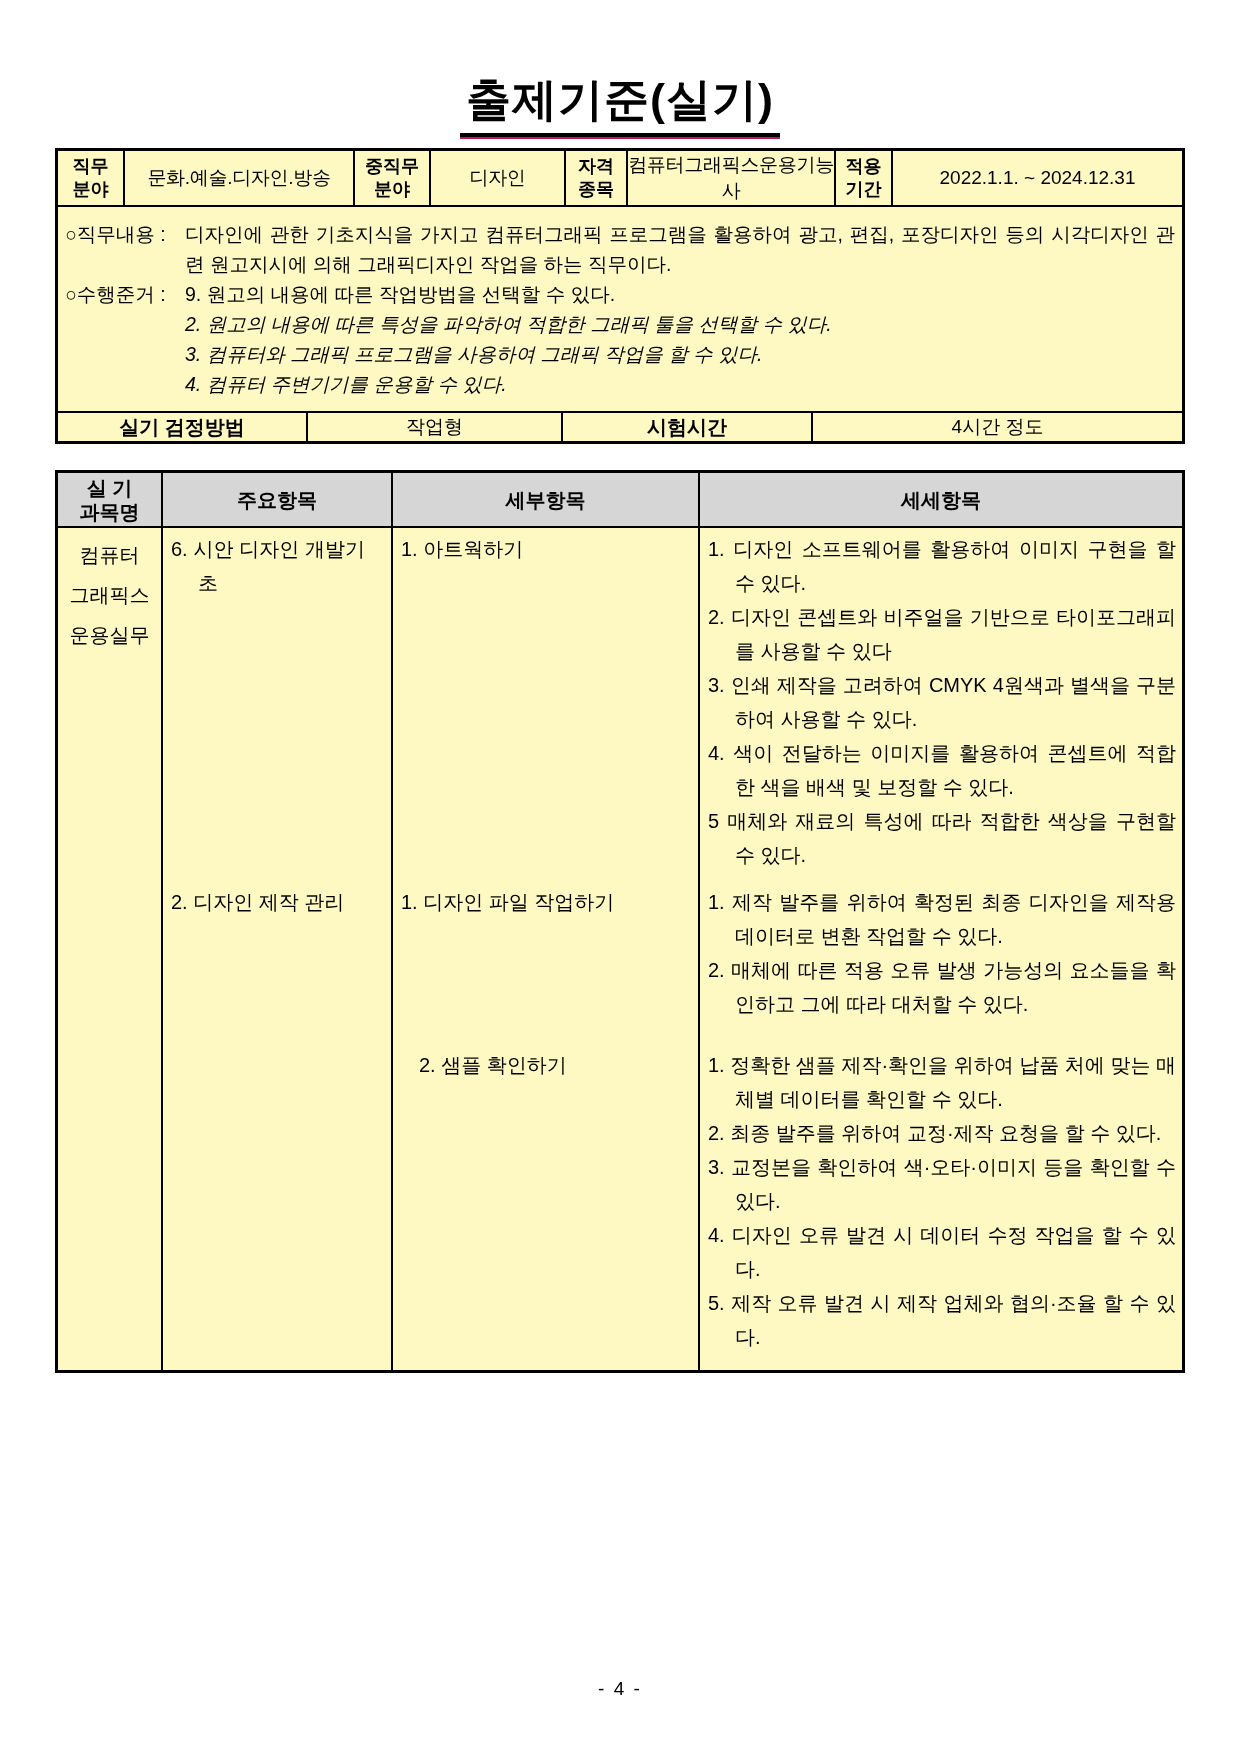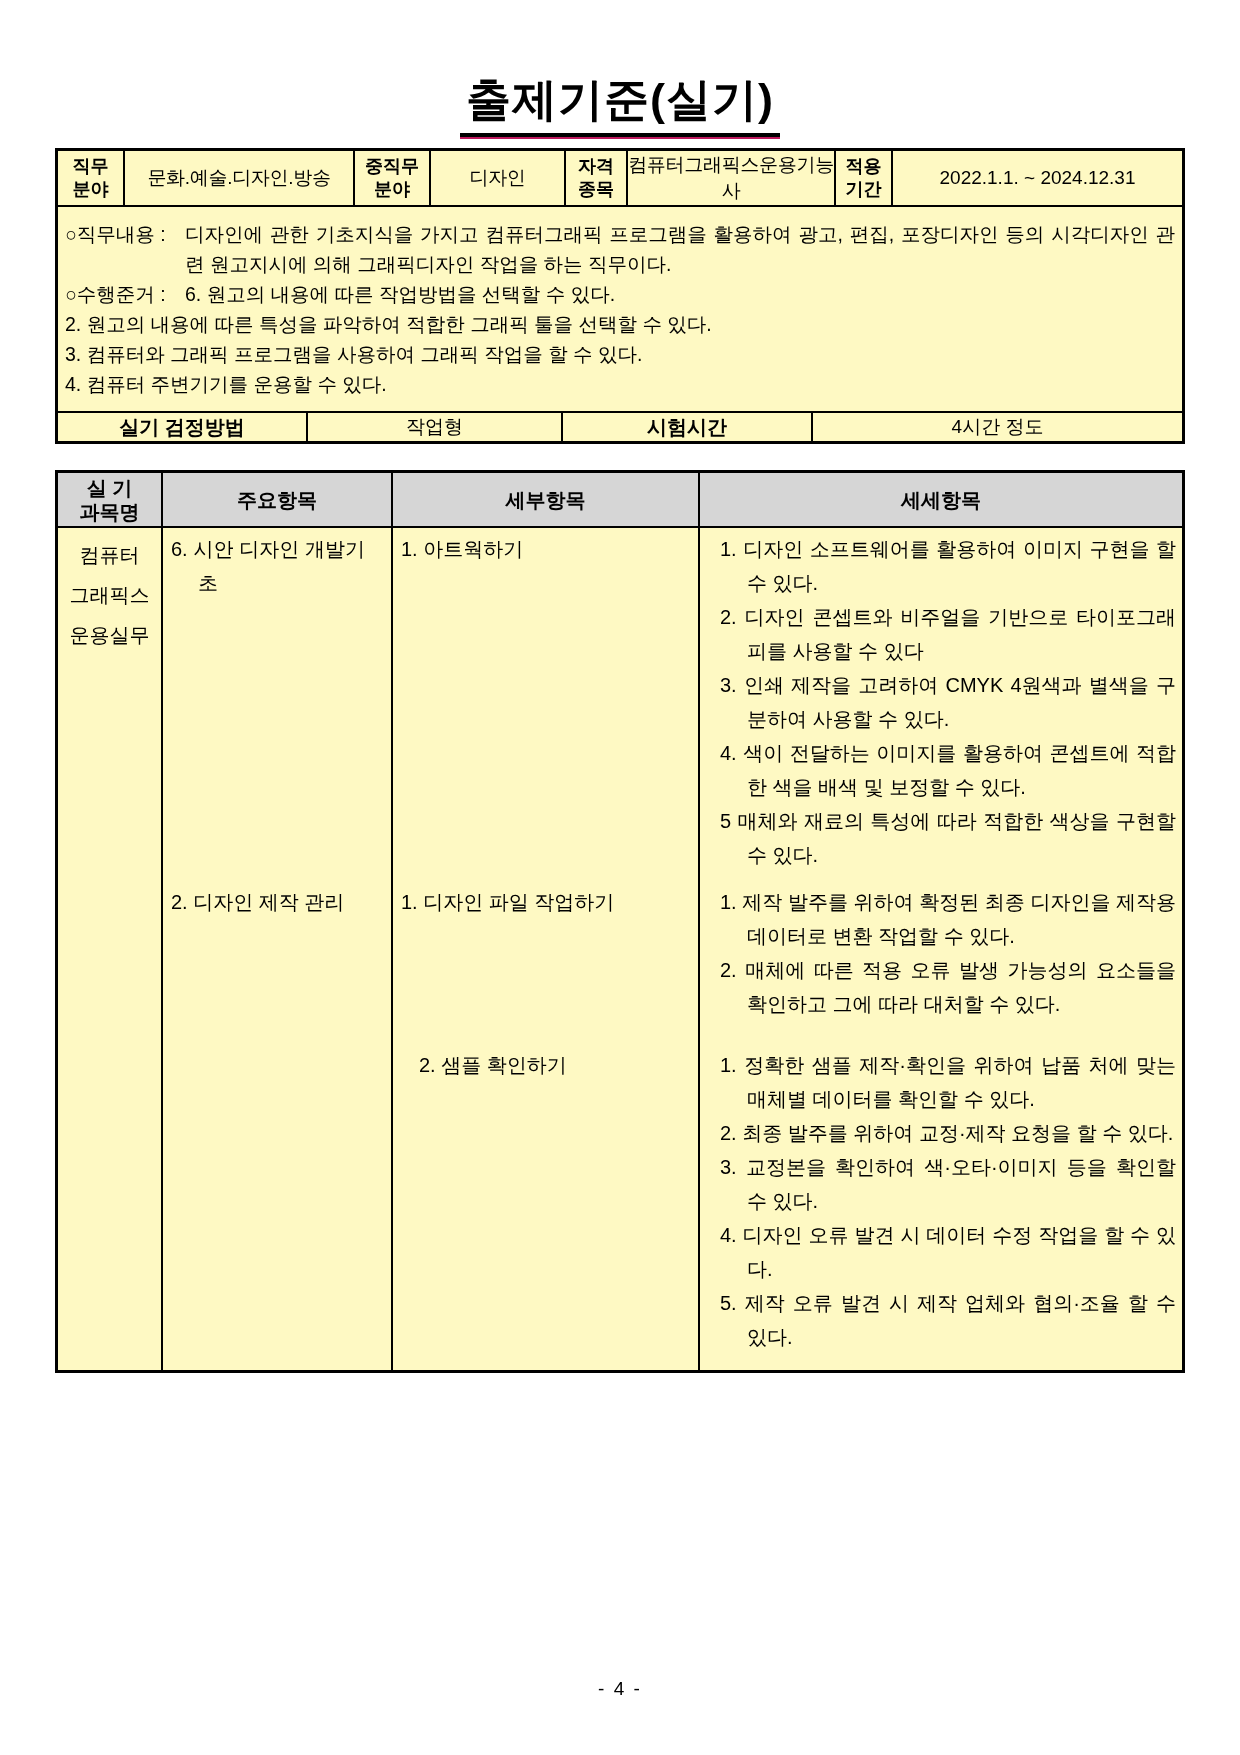--- a/index.html
+++ b/index.html
@@ -29,21 +29,21 @@
   #info-table{top:148px;}
   .irow1{display:grid;grid-template-columns:67px 230px 76px 135px 62px 208px 57px auto;height:56px;border-bottom:2px solid #000;}
   .irow1 .hd{font-size:18px;font-weight:bold;line-height:23px;}
   .irow1 .val{font-size:19px;letter-spacing:-0.3px;}
   .irow1 .val.date{font-size:19px;letter-spacing:0;}
 
   .irow2{border-bottom:2px solid #000;padding:12px 7px 12px 7px;font-size:19.5px;line-height:30px;}
   .hangrow{display:flex;}
   .hangrow .hlbl{width:120px;flex:none;white-space:nowrap;}
   .hangrow .htxt{flex:1;text-align:justify;word-break:break-all;}
-  .crit-line{}
+  .crit-line{margin-left:120px;font-style:italic;}
 
   .irow3{display:grid;grid-template-columns:250px 255px 250px auto;height:28px;}
   .irow3 .cell{font-size:19px;}
   .irow3 .lblb{font-size:20px;}
 
   
   #main-table{top:470px;}
   .mhead{display:grid;grid-template-columns:105px 230px 307px auto;height:55px;background:#d6d6d6;border-bottom:2px solid #000000;}
   .mhead .cell{font-size:20px;font-weight:bold;line-height:24px;}
   .mbody{display:grid;grid-template-columns:105px 230px 307px auto;height:842px;}
@@ -52,21 +52,21 @@
   .subject{padding-top:7px;text-align:center;font-size:20px;line-height:40px;}
 
   .mitem{
     position:absolute;left:0;right:0;
     font-size:20px;line-height:34px;
     text-align:justify;word-break:break-all;
     padding:0 6px 0 35px;text-indent:-27px;
   }
   .col2 .mitem{padding-right:26px;}
   .col3 .mitem.shift{padding-left:53px;}
-  .mgroup{position:absolute;left:0;right:0;padding-left:12px;}
+  .mgroup{position:absolute;left:0;right:0;}
   .mgroup .mitem{position:static;}
   .b1{top:4px;}
   .b2{top:357px;}
   .b3{top:520px;}
 
   
   .footer{position:absolute;top:1678px;left:0;width:100%;text-align:center;font-size:19px;letter-spacing:2px;}
 </style>
 </head>
 <body>
@@ -93,21 +93,21 @@
       <div class="cell val date">2022.1.1. ~ 2024.12.31</div>
     </div>
 
     <div class="irow2">
       <div class="hangrow">
         <span class="hlbl">○직무내용 :</span>
         <span class="htxt">디자인에 관한 기초지식을 가지고 컴퓨터그래픽 프로그램을 활용하여 광고, 편집, 포장디자인 등의 시각디자인 관련 원고지시에 의해 그래픽디자인 작업을 하는 직무이다.</span>
       </div>
       <div class="hangrow">
         <span class="hlbl">○수행준거 :</span>
-        <span class="htxt">6. 원고의 내용에 따른 작업방법을 선택할 수 있다.</span>
+        <span class="htxt">9. 원고의 내용에 따른 작업방법을 선택할 수 있다.</span>
       </div>
       <div class="crit-line">2. 원고의 내용에 따른 특성을 파악하여 적합한 그래픽 툴을 선택할 수 있다.</div>
       <div class="crit-line">3. 컴퓨터와 그래픽 프로그램을 사용하여 그래픽 작업을 할 수 있다.</div>
       <div class="crit-line">4. 컴퓨터 주변기기를 운용할 수 있다.</div>
     </div>
 
     <div class="irow3">
       <div class="cell lblb">실기 검정방법</div>
       <div class="cell">작업형</div>
       <div class="cell lblb">시험시간</div>

